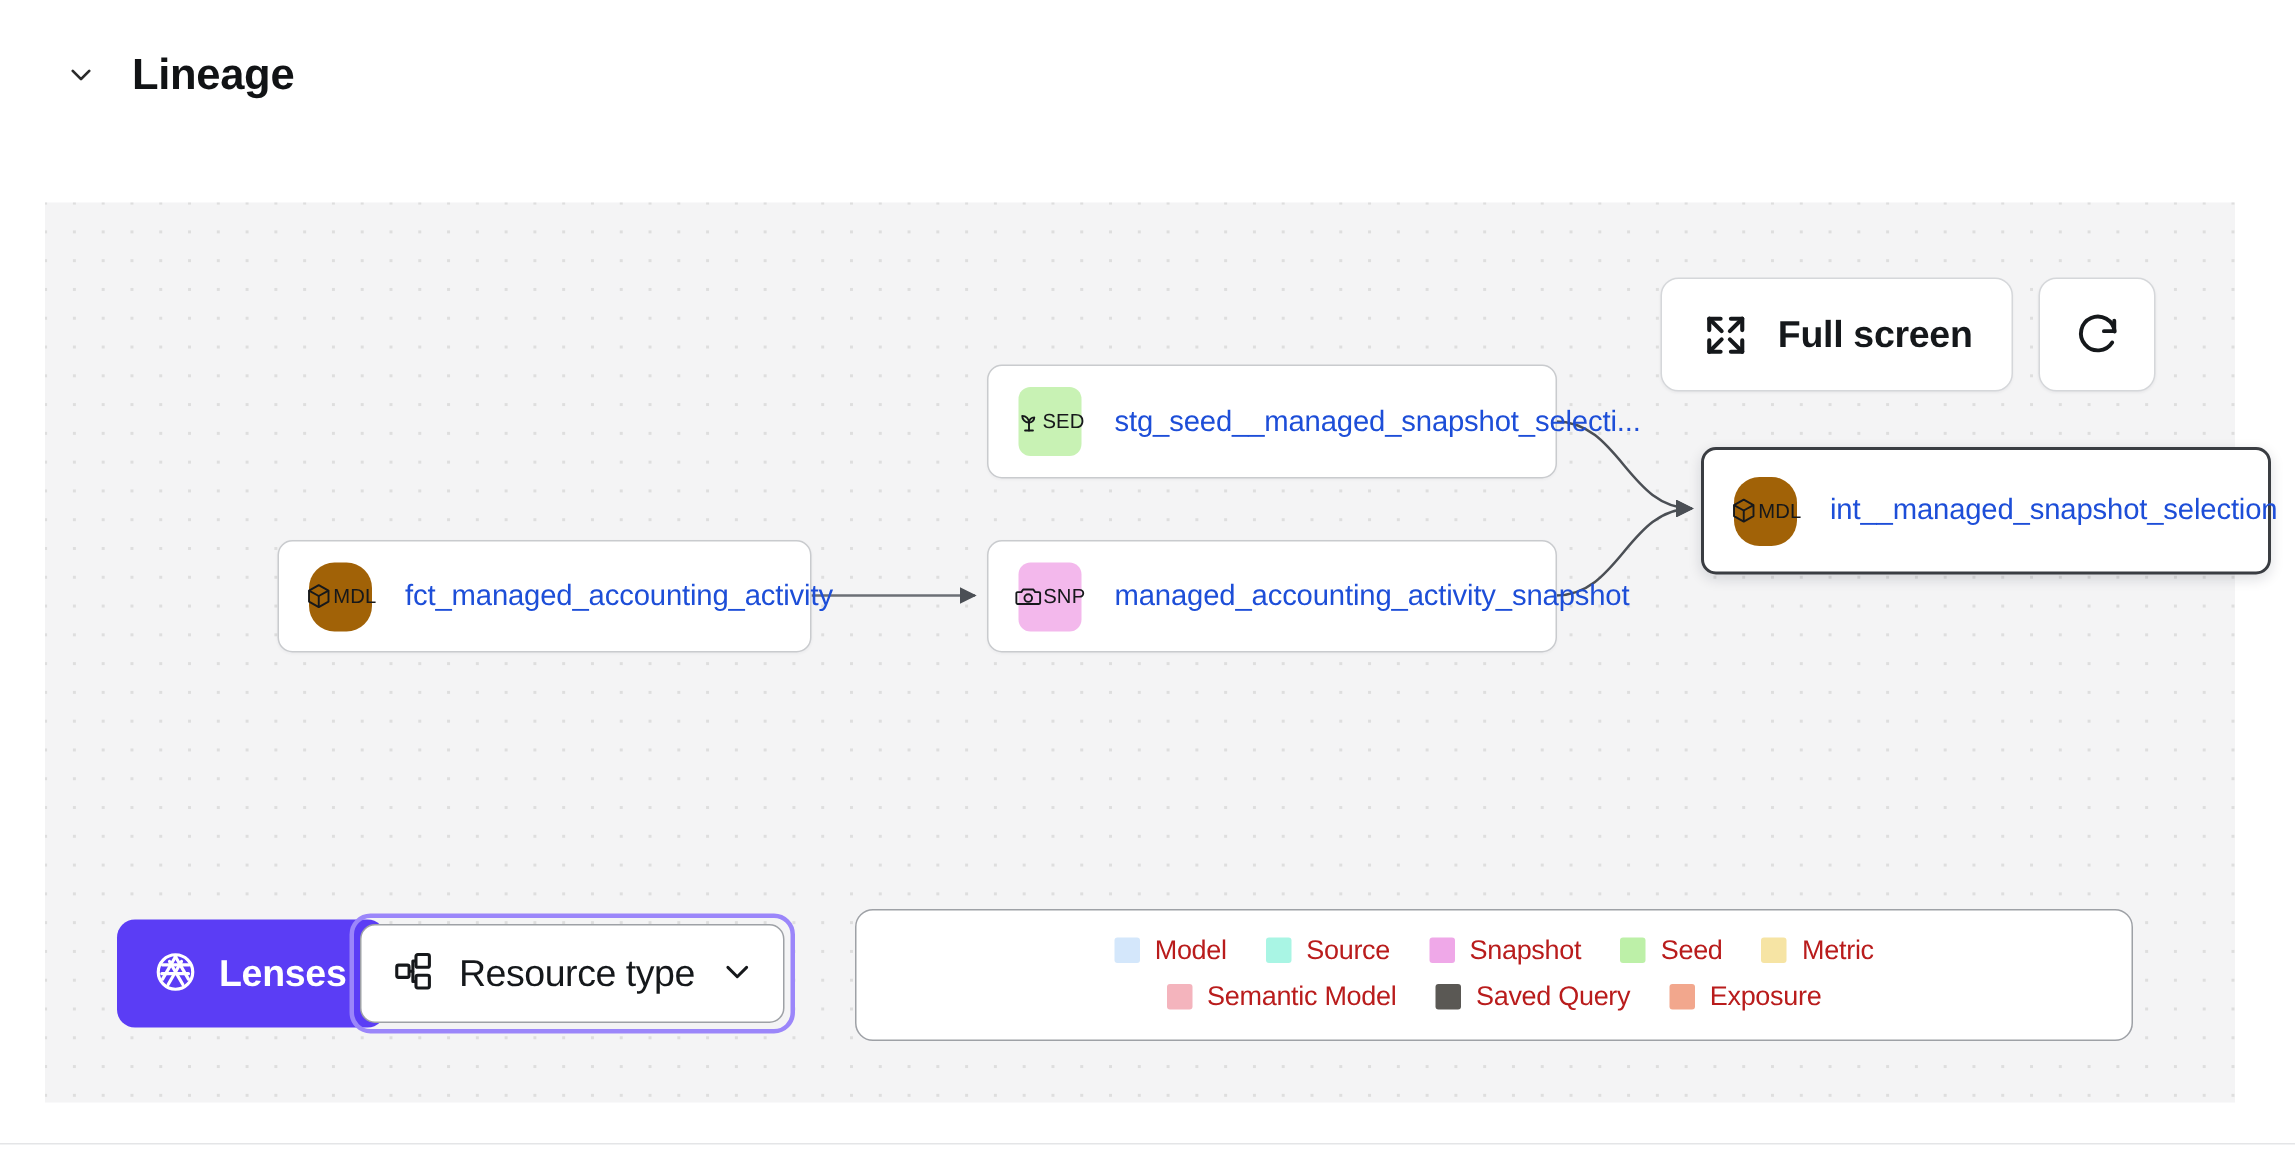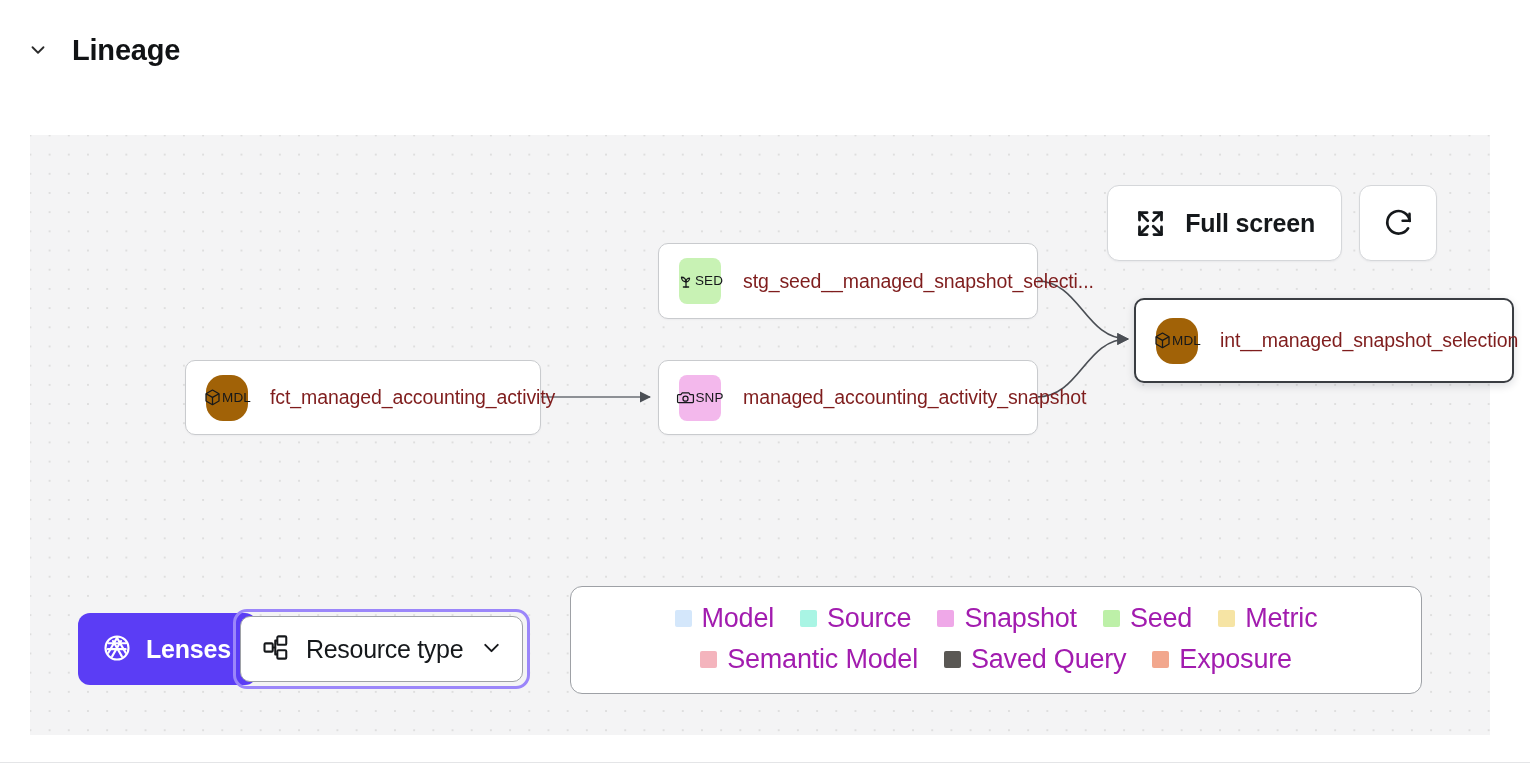--- a/index.html
+++ b/index.html
@@ -6,21 +6,21 @@
   html, body {
     width: 1530px; height: 768px;
     background: #ffffff;
     font-family: "Liberation Sans", sans-serif;
     overflow: hidden;
   }
   .page { position: relative; width: 1530px; height: 768px; background:#fff; }
 
   
   .section-header {
-    position: absolute; left: 0; top: 22px;
+    position: absolute; left: 16px; top: 22px;
     display: flex; align-items: center; gap: 20px;
     height: 56px; padding-left: 24px;
   }
   .chev-toggle {
     width: 28px; height: 28px;
     display: flex; align-items: center; justify-content: center;
     cursor: pointer; color: #2b2b2b;
   }
   .chev-toggle svg { display:block; }
   .section-title {
@@ -80,21 +80,21 @@
     display:flex; align-items:center; justify-content:center;
     gap: 0px; flex: none;
   }
   .badge .bicon { height: 20px; display:flex; align-items:center; justify-content:center; }
   .badge .btxt { font-size: 13.5px; font-weight: 500; color:#16181b; letter-spacing: .1px; line-height: 14px; }
   .badge.mdl { background: #a16207; border-radius: 17px; }
   .badge.snp { background: #f3b8ec; }
   .badge.sed { background: #c8f2b4; }
   .node .nlabel {
     margin-left: 22px;
-    font-size: 19.5px; color:#7f1d1d; font-weight: 400;
+    font-size: 19.5px; color:#1d4ed8; font-weight: 400;
     letter-spacing: -.1px; white-space: nowrap;
   }
 
   
   .bottom-controls {
     position: absolute; left: 48px; bottom: 46px;
     display:flex; align-items:center; z-index: 7;
   }
   .lenses-btn {
     background: #5b3df5; color:#fff;
@@ -120,21 +120,21 @@
     position: absolute; left: 540px; bottom: 41px;
     width: 852px; background:#fff;
     border:1px solid #9ea1a6; border-radius: 12px;
     padding: 16px 20px 18px;
     display:flex; flex-direction:column; gap: 10px;
     z-index: 6;
   }
   .legend-row { display:flex; align-items:center; justify-content:center; gap: 26px; }
   .legend-item { display:flex; align-items:center; gap: 10px; }
   .swatch { width: 17px; height: 17px; border-radius: 2px; flex:none; }
-  .legend-item .lname { font-size: 27px; color:#a21caf; letter-spacing:-.2px; white-space:nowrap; }
+  .legend-item .lname { font-size: 18px; color:#b91c1c; letter-spacing:-.2px; white-space:nowrap; }
 
   
   .bottom-divider {
     position:absolute; left:0; right:0; top: 762px;
     height:1px; background:#e4e5e7;
   }
 </style>
 </head>
 <body>
 

